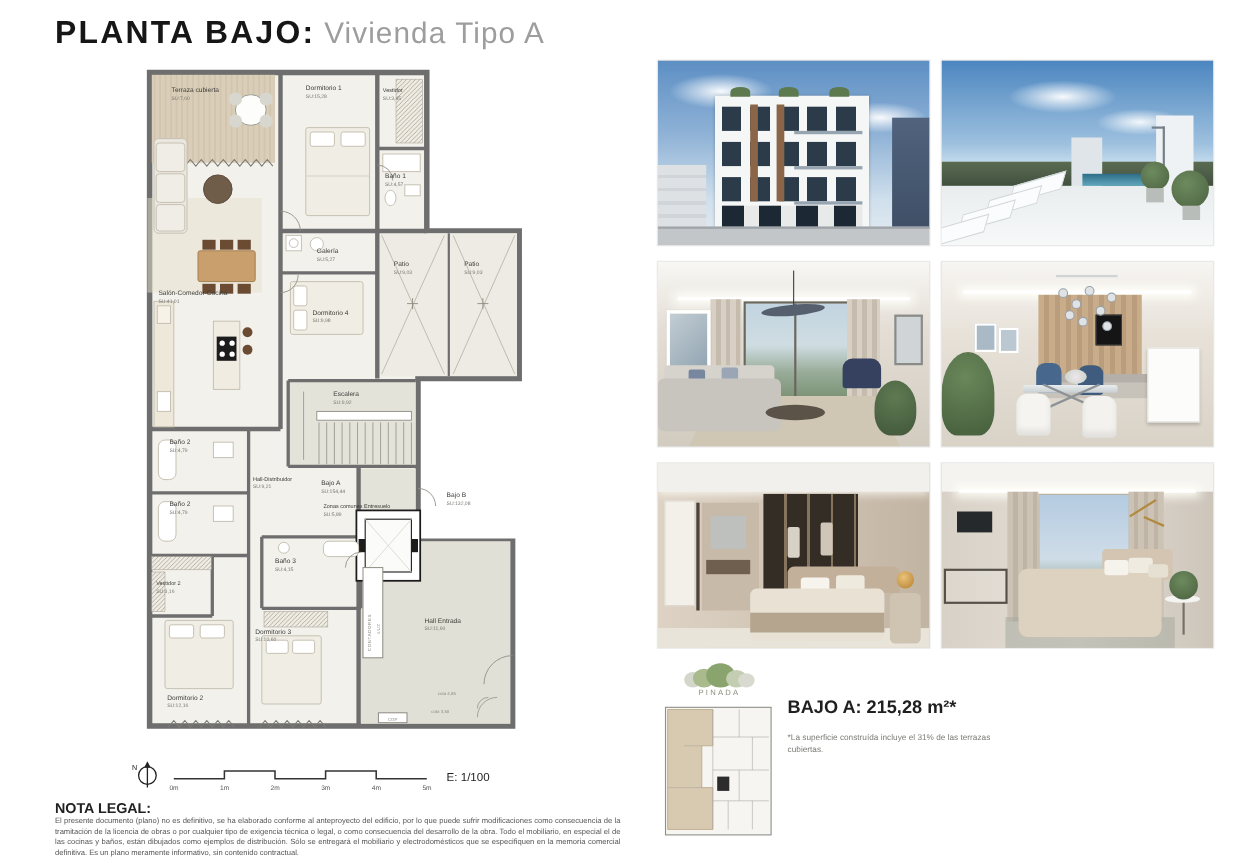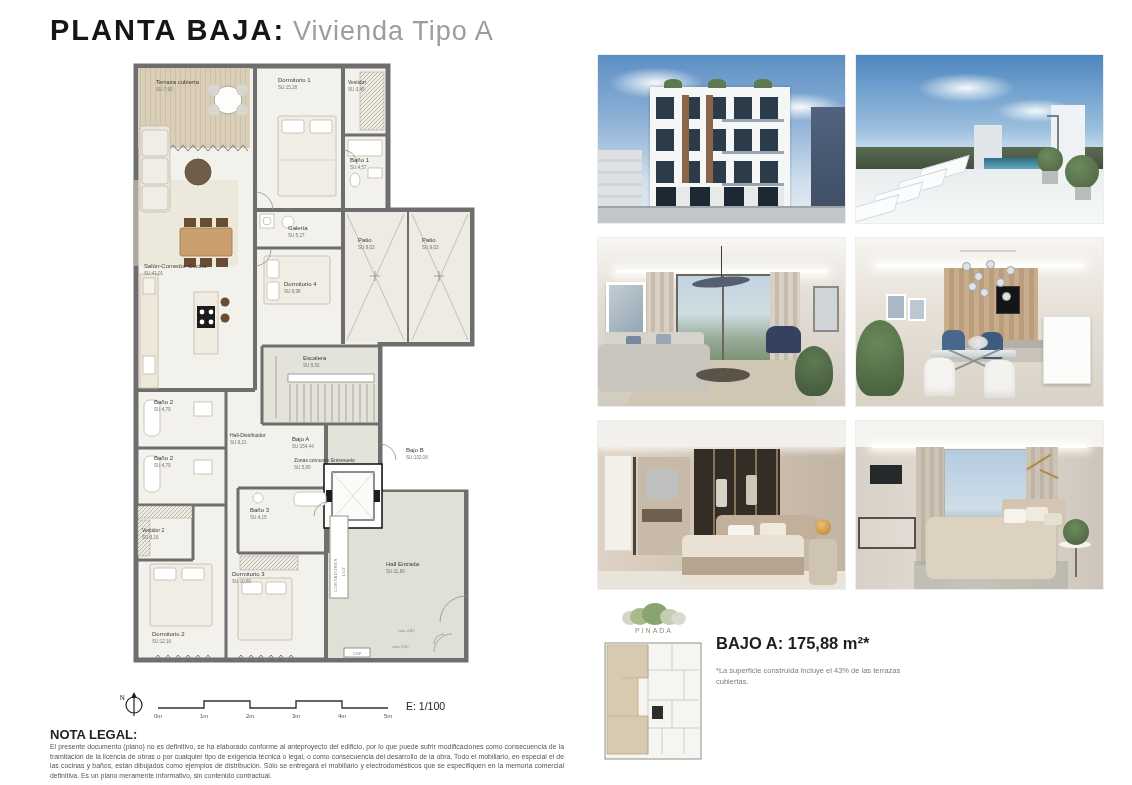--- a/index.html
+++ b/index.html
@@ -174,21 +174,21 @@
   #pinada .pin-label{font-size:7px;letter-spacing:2px;color:#8b8b7d;margin-top:2px;}
   #keyplan{left:602px;top:640px;width:102px;height:122px;}
   #summary{left:716px;top:633px;width:215px;}
   #summary .s1,#summary .s2{font-size:16.5px;font-weight:700;color:#1f1f1f;line-height:1.25;}
   #summary .foot{margin-top:12px;font-size:7.5px;line-height:1.45;color:#7c7c76;}
 </style>
 </head>
 <body>
 
 <div class="abs" id="title">
-  <span class="t-main">PLANTA BAJA:</span><span class="t-sub">Vivienda Tipo A</span>
+  <span class="t-main">PLANTA BAJO:</span><span class="t-sub">Vivienda Tipo A</span>
 </div>
 
 <div class="abs" id="plan-wrap">
 <svg id="plan" width="382" height="624" viewBox="0 0 382 624">
   <defs>
     <pattern id="hatch" width="4" height="4" patternUnits="userSpaceOnUse">
       <rect width="4" height="4" fill="#efece4"></rect>
       <path d="M0,4 L4,0" stroke="#a39c8f" stroke-width="0.7"></path>
     </pattern>
     <pattern id="deck" width="5" height="5" patternUnits="userSpaceOnUse">
@@ -558,15 +558,15 @@
   <rect x="3" y="3" width="96" height="116" fill="#f6f5f1" stroke="#8f8f89" stroke-width="1"></rect>
   <path d="M5,5 H46 V38 H36 V76 H46 V114 H5 Z" fill="#d8cab0" stroke="#b3a383" stroke-width="0.7"></path>
   <g stroke="#a7a49c" stroke-width="0.5" fill="none">
     <path d="M46,5 V114 M46,30 H97 M46,60 H97 M46,88 H97 M70,5 V30 M70,60 V88 M20,38 H36 M5,76 H36 M82,30 V60 M60,88 V114 M82,88 V114"></path>
   </g>
   <rect x="50" y="66" width="11" height="13" fill="#2c2c2c"></rect>
 </svg>
 </div>
 
 <div class="abs" id="summary">
-  <div class="s2">BAJO A: 175,88 m²*</div>
-  <div class="foot">*La superficie construída incluye el 43% de las terrazas cubiertas.</div>
+  <div class="s2">BAJO A: 215,28 m²*</div>
+  <div class="foot">*La superficie construída incluye el 31% de las terrazas cubiertas.</div>
 </div>
 
 </body></html>

